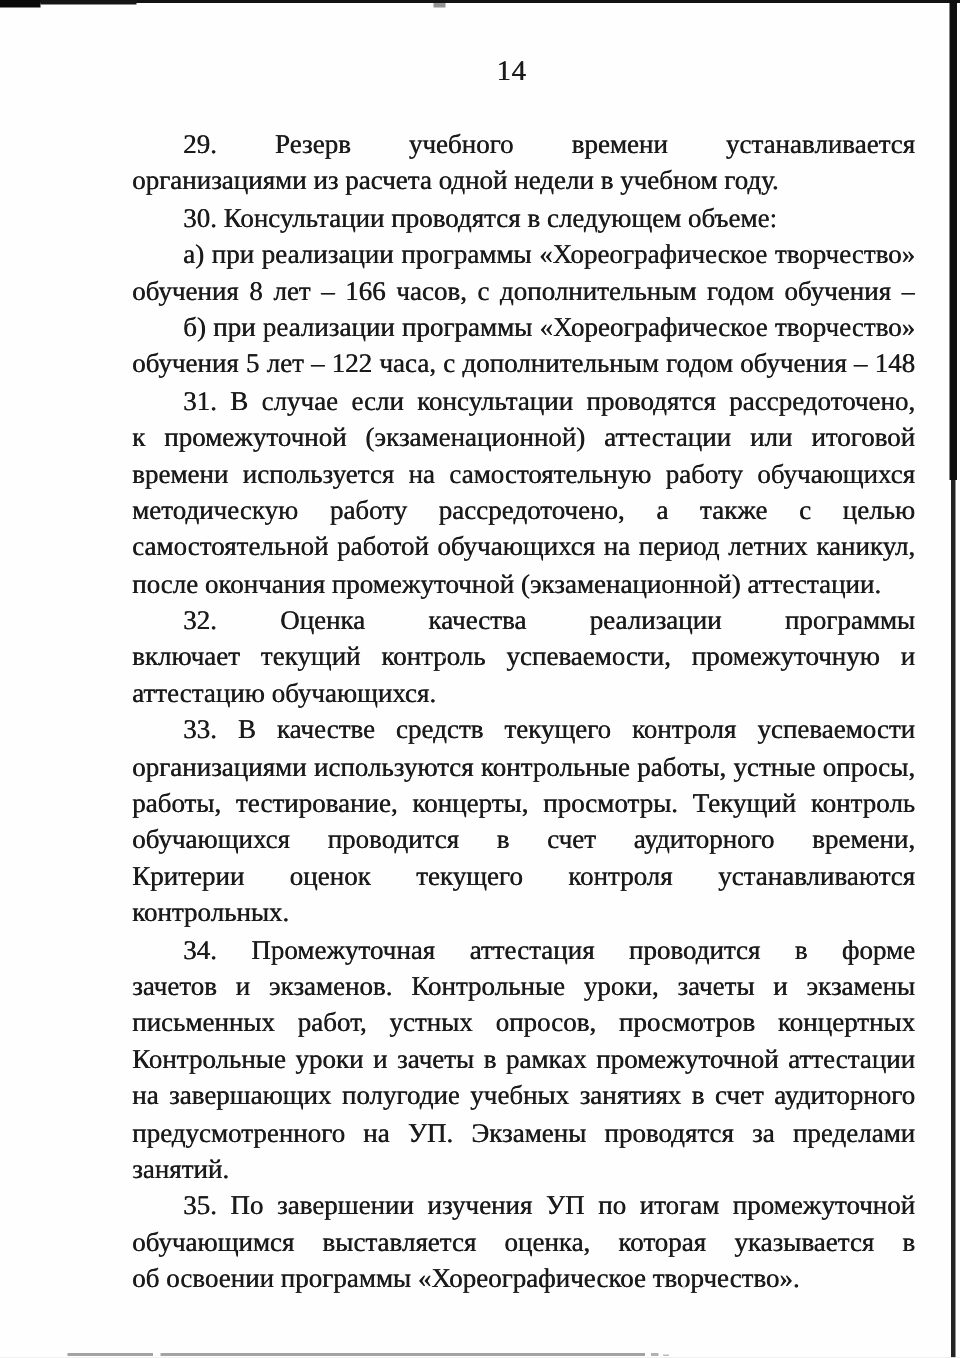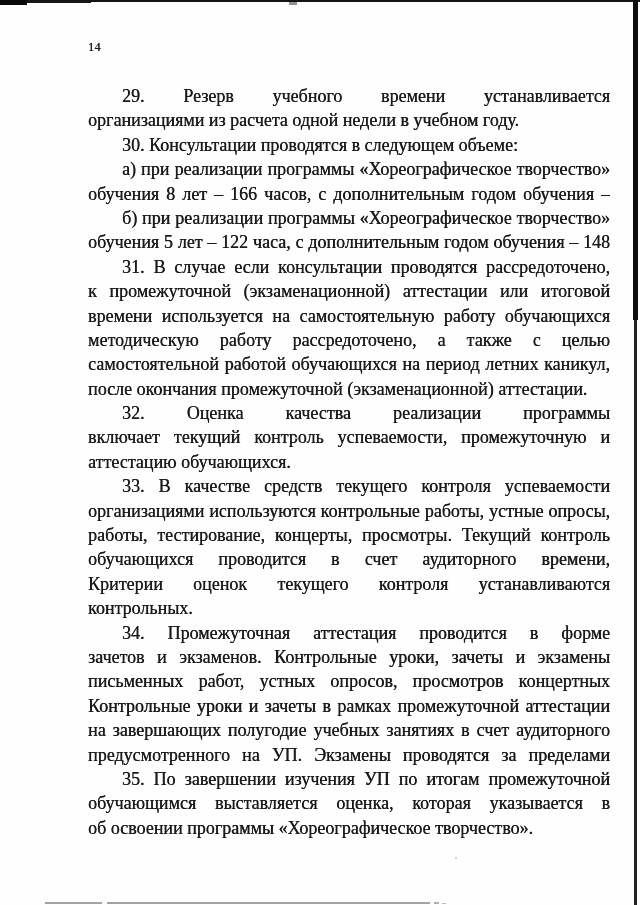--- a/index.html
+++ b/index.html
@@ -21,21 +21,21 @@
   .edge-right-lower{left:634px;top:320px;width:3px;height:585px;background:#232323;}
   .bottom-rule-a{left:45px;top:902px;width:57px;height:2px;background:var(--rule,#a3a3a3);}
   .bottom-rule-b{left:107px;top:902px;width:323px;height:2px;background:var(--rule,#a3a3a3);}
   .bottom-dash-a{left:434px;top:902px;width:5px;height:2px;background:#b2b2b2;}
   .bottom-dash-b{left:442px;top:903px;width:4px;height:1px;background:#bcbcbc;}
   .speck-a{left:455px;top:857px;width:2px;height:2px;background:#c6c6c6;border-radius:50%;}
   .speck-b{left:295px;top:437px;width:2px;height:2px;background:#cfcfcf;border-radius:50%;}
   
   .page-number{
     position:absolute;left:88px;top:39px;width:506px;
-    font-size:12px;line-height:17px;
+    text-align:center;font-size:19px;line-height:17px;
     letter-spacing:.5px;
     text-shadow:.3px 0 0 currentColor;
   }
   .doc-body{
     position:absolute;left:88px;top:84px;width:522px;
     font-size:18px;
     text-shadow:.3px 0 0 currentColor; 
   }
   .para{margin:0;padding:0;}
   .line{
@@ -97,20 +97,21 @@
         <div class="line">Критерии оценок текущего контроля устанавливаются образовательной</div>
         <div class="line last">контрольных.</div>
       </div>
       <div class="para">
         <div class="line first">34. Промежуточная аттестация проводится в форме контрольных уроков,</div>
         <div class="line">зачетов и экзаменов. Контрольные уроки, зачеты и экзамены работой в виде</div>
         <div class="line">письменных работ, устных опросов, просмотров концертных номеров.</div>
         <div class="line">Контрольные уроки и зачеты в рамках промежуточной аттестации проводятся</div>
         <div class="line">на завершающих полугодие учебных занятиях в счет аудиторного времени,</div>
         <div class="line">предусмотренного на УП. Экзамены проводятся за пределами аудиторных учебных</div>
+        <div class="line last">занятий.</div>
       </div>
       <div class="para">
         <div class="line first">35. По завершении изучения УП по итогам промежуточной аттестации</div>
         <div class="line">обучающимся выставляется оценка, которая указывается в свидетельстве</div>
         <div class="line last">об освоении программы «Хореографическое творчество».</div>
       </div>
     </div>
 
   <div class="artifact bottom-rule-a"></div>
   <div class="artifact bottom-rule-b"></div>

